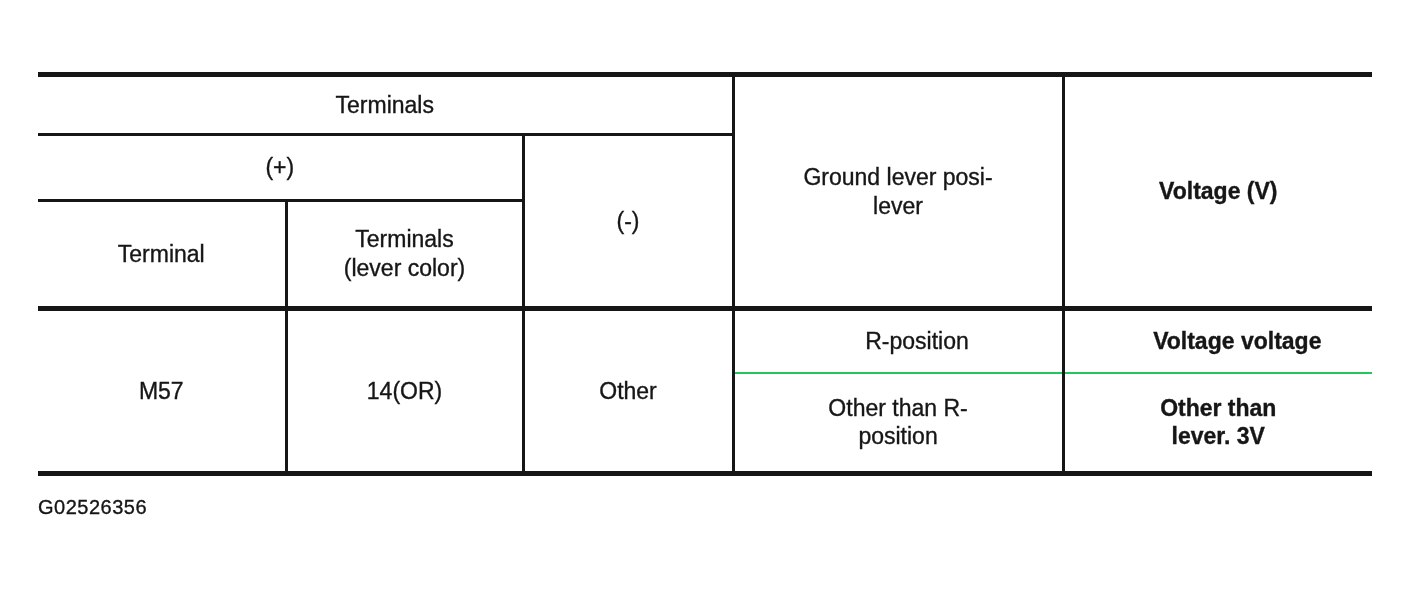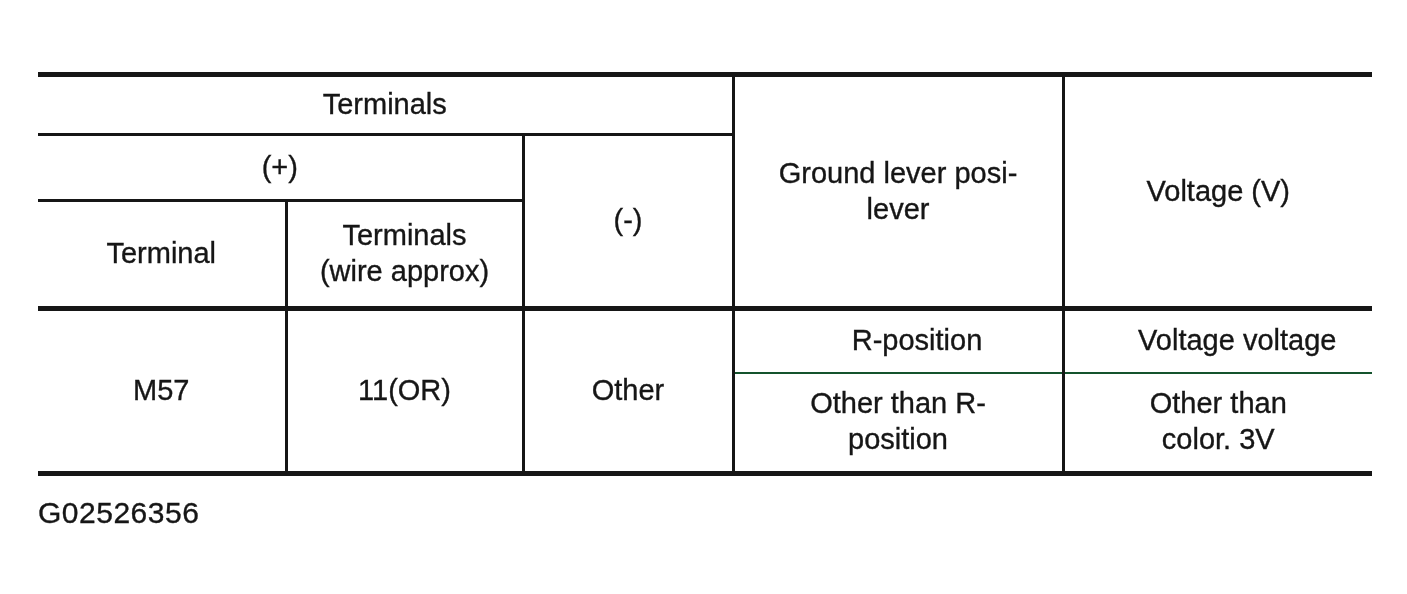--- a/index.html
+++ b/index.html
@@ -12,45 +12,45 @@
     position: relative;
     font-family: "Liberation Sans", sans-serif;
     color: #161616;
   }
   .spec-table {
     position: absolute;
     left: 38px; top: 72px;
     width: 1334px;
     border-collapse: collapse;
     table-layout: fixed;
-    font-size: 29px;
+    font-size: 23px;
     line-height: 1.24;
     text-align: center;
     -webkit-text-stroke: 0.35px #161616;
     border-top: 5px solid #161616;
     border-bottom: 5px solid #161616;
   }
   .spec-table td {
     border: 3px solid #161616;
     vertical-align: middle;
     padding: 2px 6px;
     overflow: hidden;
   }
   
   td.el { border-left: none; }
-  td.er { border-right: none; }
+  td.er { border-right: none; font-weight: bold; }
   
   tr.data-top td { border-top: 5px solid #161616; }
   
-  td.thin-b { border-bottom: 2px solid #14532d; padding-left: 44px; }
+  td.thin-b { border-bottom: 2px solid #22c55e; padding-left: 44px; }
   tr.sub-row td { border-top: 2px solid #8b5cf6; }
   .figure-id {
     position: absolute;
     left: 38px; top: 496px;
-    font-size: 30px;
+    font-size: 20px;
     letter-spacing: 0.5px;
     -webkit-text-stroke: 0.35px #161616;
   }
   .text-line { display: block; }
 </style>
 </head>
 <body>
 
 <div class="page">
 
@@ -72,38 +72,38 @@
         <td rowspan="3" class="er">Voltage (V)</td>
       </tr>
       <tr style="height:66px">
         <td colspan="2" class="el">(+)</td>
         <td rowspan="2">(-)</td>
       </tr>
       <tr style="height:108px">
         <td class="el">Terminal</td>
         <td>
           <span class="text-line">Terminals</span>
-          <span class="text-line">(wire approx)</span>
+          <span class="text-line">(lever color)</span>
         </td>
       </tr>
       <tr class="data-top" style="height:64px">
         <td rowspan="2" class="el">M57</td>
-        <td rowspan="2">11(OR)</td>
+        <td rowspan="2">14(OR)</td>
         <td rowspan="2">Other</td>
         <td class="thin-b">R-position</td>
         <td class="er thin-b">Voltage voltage</td>
       </tr>
       <tr class="sub-row" style="height:101px">
         <td>
           <span class="text-line">Other than R-</span>
           <span class="text-line">position</span>
         </td>
         <td class="er">
           <span class="text-line">Other than</span>
-          <span class="text-line">color. 3V</span>
+          <span class="text-line">lever. 3V</span>
         </td>
       </tr>
     </tbody>
   </table>
 
   <div class="figure-id">G02526356</div>
 
 </div>
 
 </body></html>

